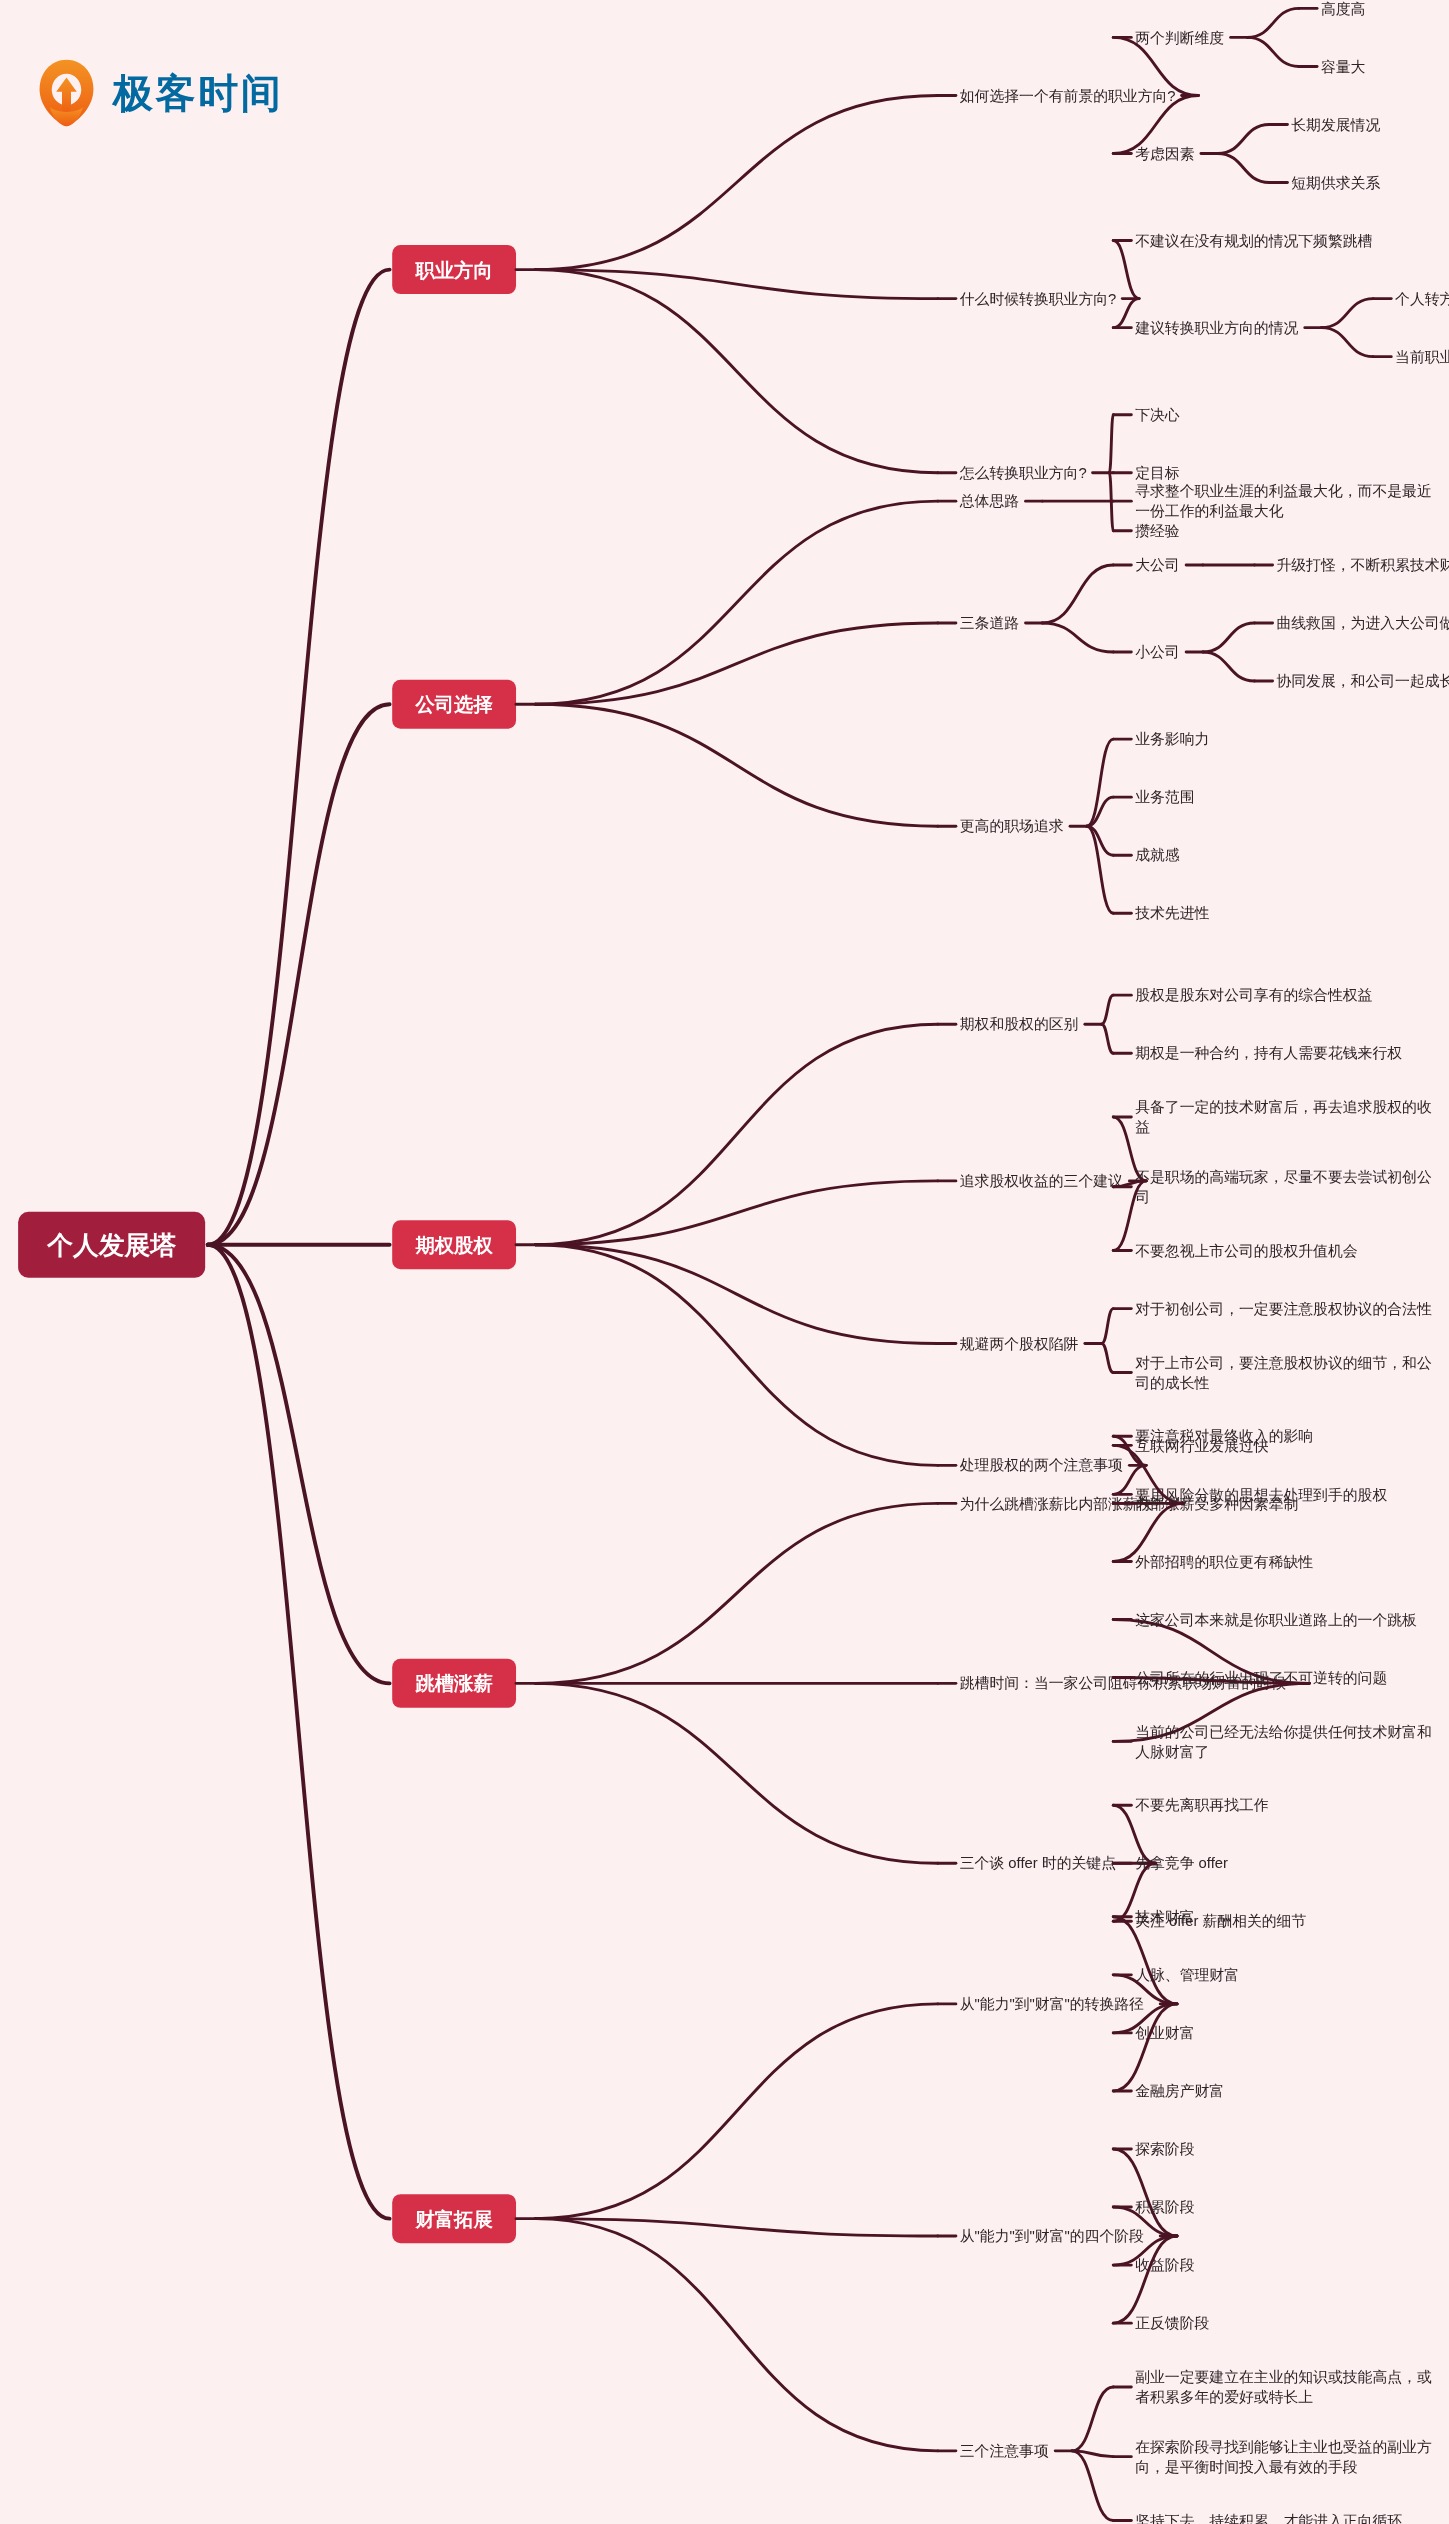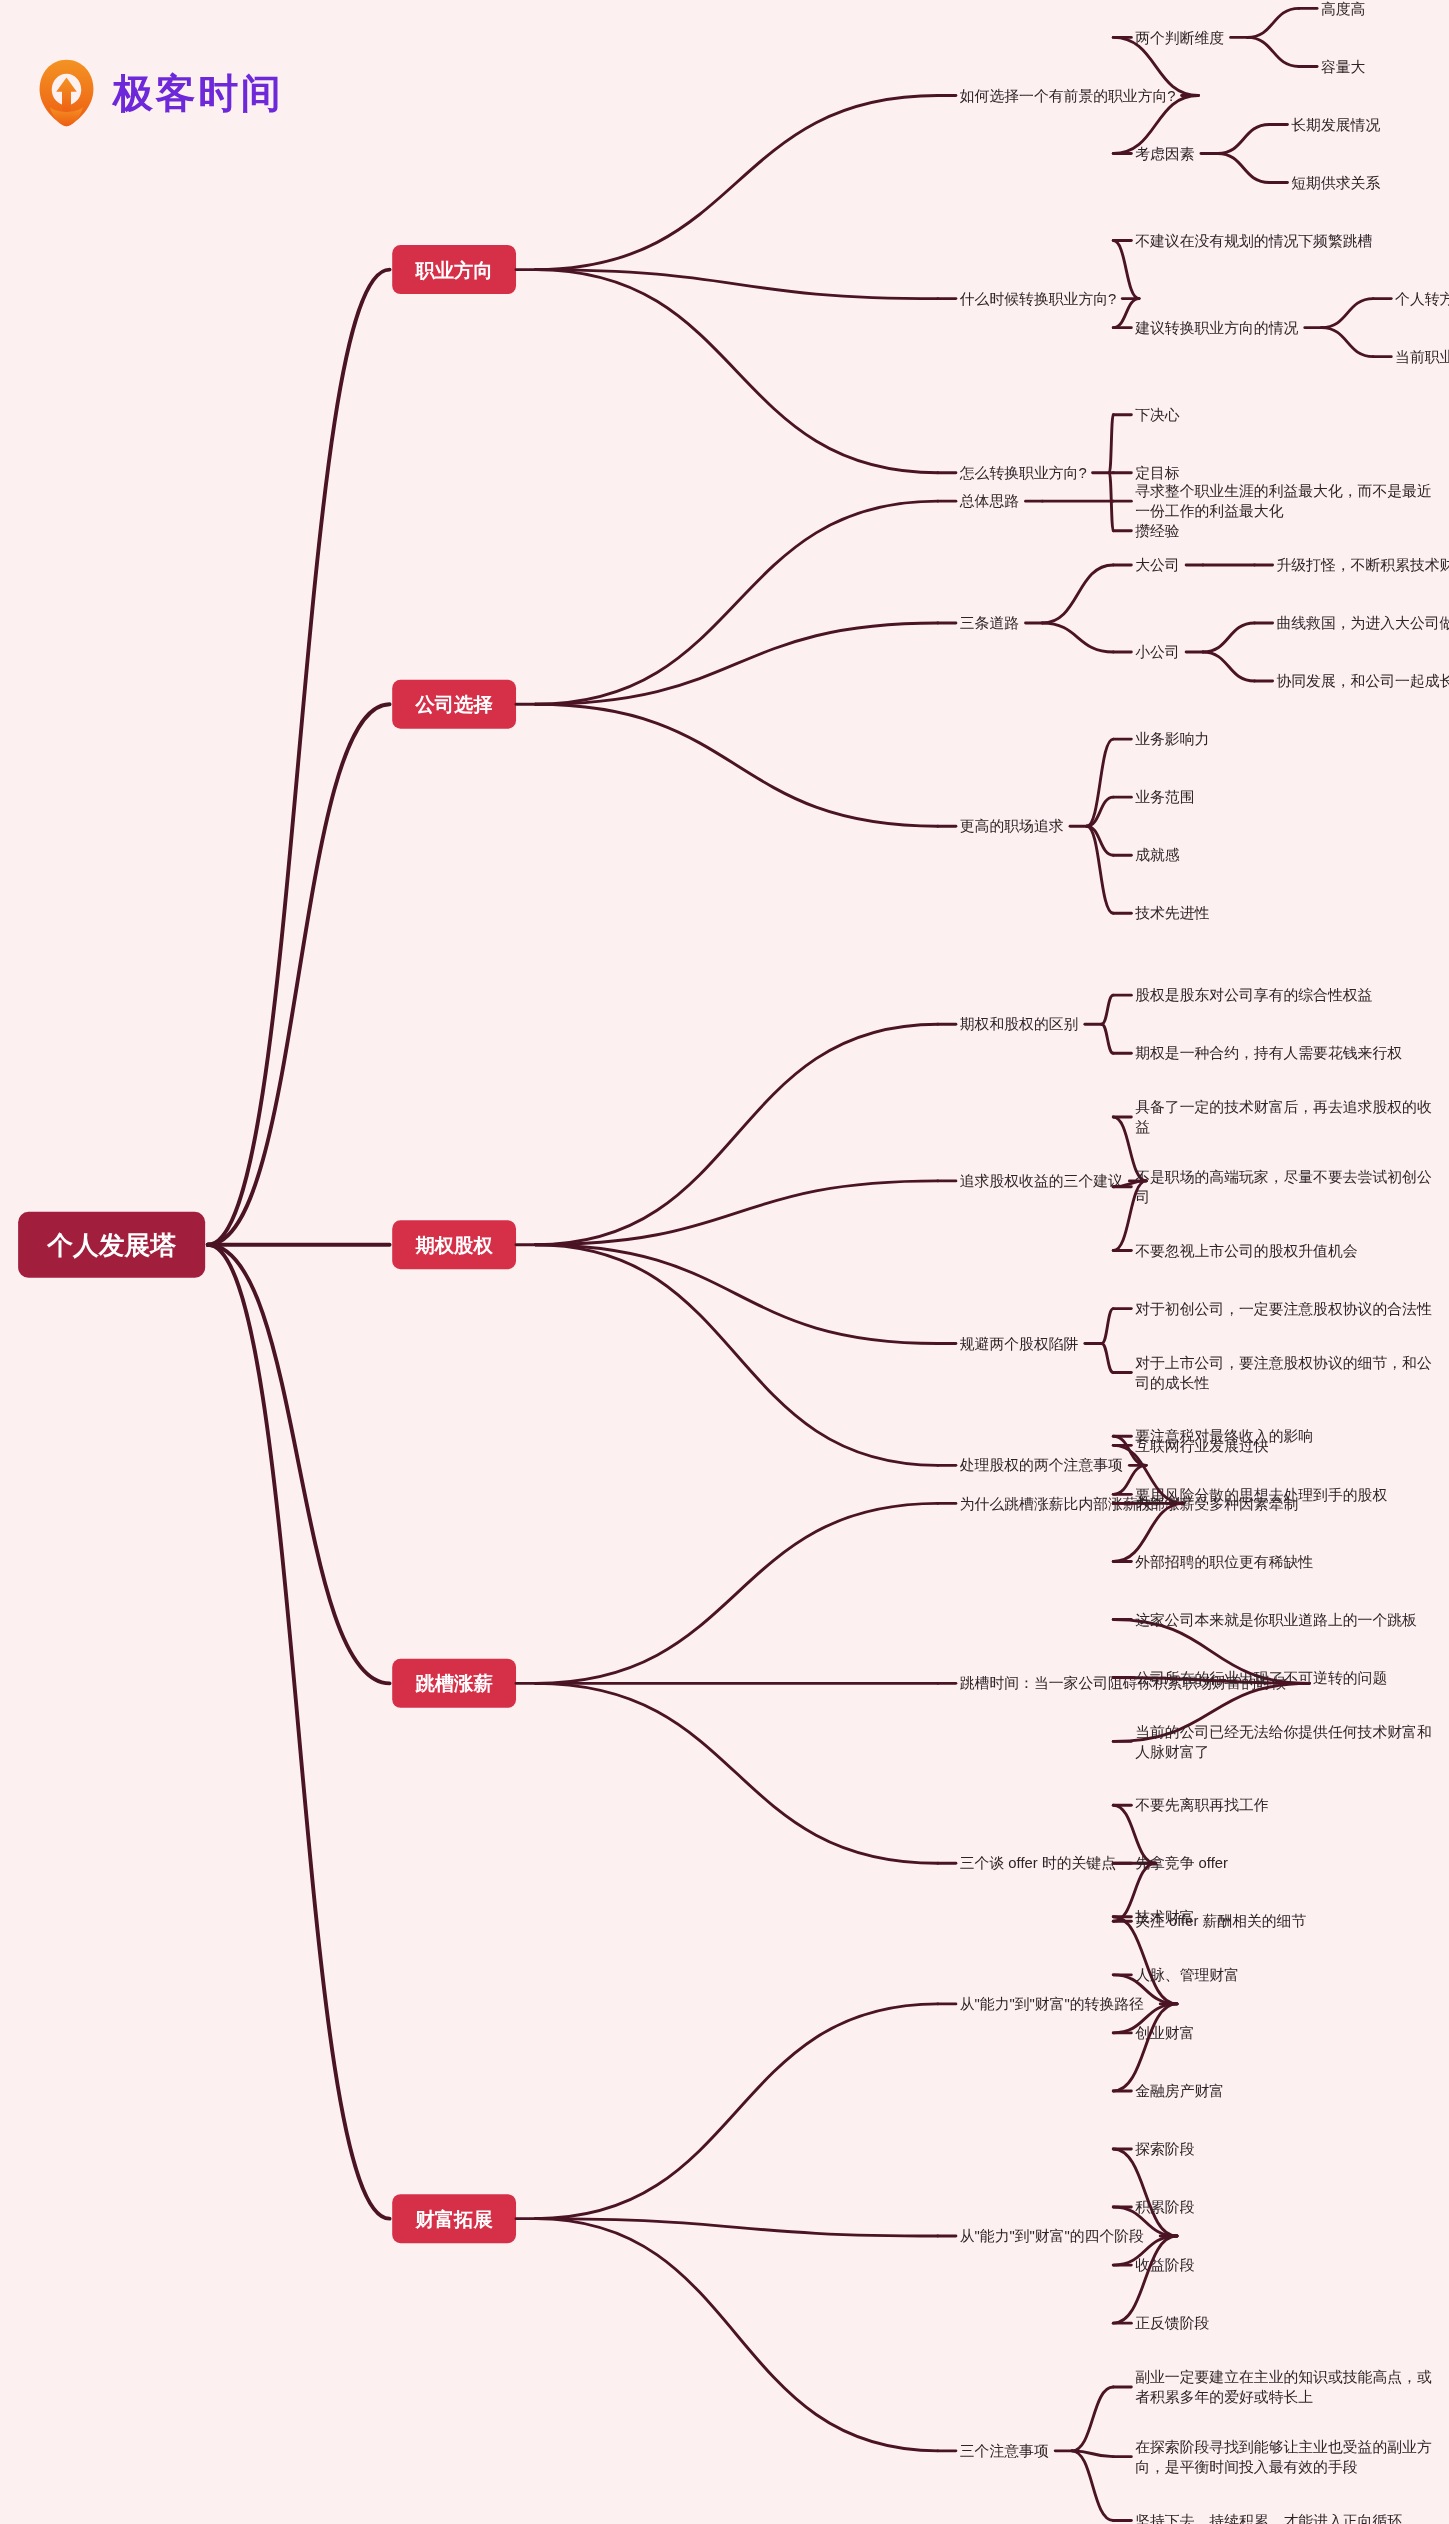--- a/index.html
+++ b/index.html
@@ -5,21 +5,21 @@
   html,body{margin:0;padding:0;}
   body{
     width:1450px;height:2525px;
     background:#fdf0f0;
     font-family:"Liberation Sans","DejaVu Sans",sans-serif;
     position:relative;overflow:hidden;
   }
   #map{position:absolute;left:0;top:0;width:1450px;height:2525px;}
   .logo-wrap{position:absolute;left:37px;top:58px;display:flex;align-items:center;gap:17px;}
   .logo-mark{width:59px;height:70px;position:relative;}
-  .logo-text{font-size:40px;font-weight:700;color:#6d28d9;letter-spacing:2.6px;line-height:1;}
+  .logo-text{font-size:40px;font-weight:700;color:#0369a1;letter-spacing:2.6px;line-height:1;}
   svg text{font-family:"Liberation Sans","DejaVu Sans",sans-serif;}
   .nd-root{font-size:40px;font-weight:700;fill:#ffffff;}
   .nd-branch{font-size:30px;font-weight:700;fill:#ffffff;}
   .nd-lbl{font-size:23px;fill:#2e2326;font-weight:400;}
   .lnk{fill:none;stroke:#4a1424;stroke-width:4.5;stroke-linecap:round;}
   .lnk-thick{fill:none;stroke:#4a1424;stroke-width:6;stroke-linecap:round;}
 </style>
 </head>
 <body>
 

